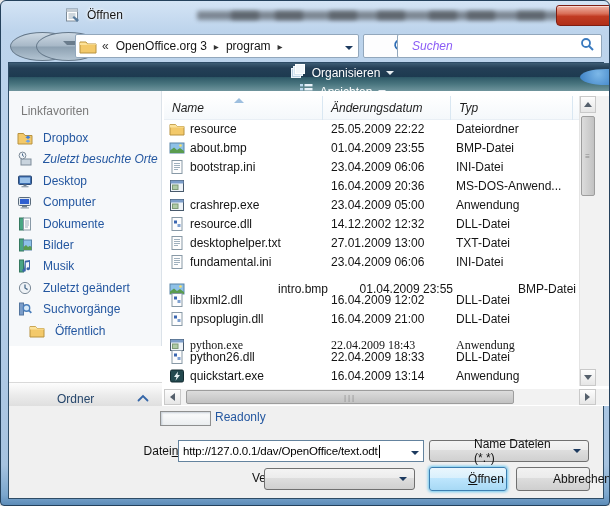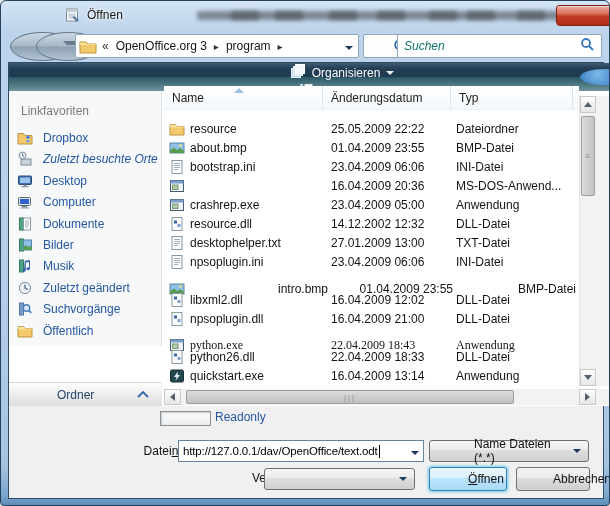--- a/index.html
+++ b/index.html
@@ -22,44 +22,44 @@
   .nav-chevron{left:62px;top:40px;}
   .breadcrumb{left:74px;top:33px;width:284px;height:24px;background:#fff;border:1px solid #92a7bc;border-radius:2px;
     display:flex;align-items:center;box-sizing:border-box;padding-left:3px;}
   .crumb-sep{color:#333;padding:0 5px;font-size:10px;}
   .crumb{color:#141414;padding:0 2px;cursor:pointer;}
   .crumb-dd{margin-left:auto;width:18px;text-align:center;cursor:pointer;}
   .refresh-btn{left:362px;top:33px;width:29px;height:24px;background:#fdfdfe;border:1px solid #92a7bc;border-radius:2px;
     display:flex;align-items:center;justify-content:center;box-sizing:border-box;cursor:pointer;}
   .searchbox{left:396px;top:33px;width:205px;height:24px;background:#fff;border:1px solid #92a7bc;border-radius:2px;
     display:flex;align-items:center;box-sizing:border-box;padding:0 6px;cursor:text;}
-  .search-ph{color:#0f766e;font-style:italic;flex:1;}
+  .search-ph{color:#8b5cf6;font-style:italic;flex:1;margin-left:8px;}
   
   .inner-border{left:7px;top:61px;width:596px;height:437px;border:1px solid #2e4c66;box-sizing:border-box;background:#f0f0f0;}
   .toolbar{left:8px;top:62px;width:594px;height:28px;
     background:linear-gradient(180deg,#3e5d75 0%,#243f56 18%,#1d3a50 49%,#2f5a68 52%,#49757f 75%,#6f959d 100%);
     display:flex;align-items:center;color:#fff;flex-direction:column;}
   .tb-item{display:flex;align-items:center;gap:6px;padding:0 9px;height:24px;cursor:pointer;white-space:nowrap;}
   .caret-down{width:0;height:0;border-left:4px solid transparent;border-right:4px solid transparent;border-top:4px solid #e9eff3;display:inline-block;}
   .help-btn{left:579px;top:68px;width:16px;height:16px;border-radius:50%;color:#fff;font-weight:bold;font-size:11px;line-height:16px;
     text-align:center;background:radial-gradient(circle at 35% 30%,#7db8e8,#2b72bd 70%);cursor:pointer;}
   
   .content-bg{left:8px;top:90px;width:594px;height:315px;background:#fff;}
   .sidebar{left:8px;top:90px;width:153px;height:255px;background:#f6f8fa;border-right:1px solid #dbe2e9;box-sizing:border-box;}
   .side-head{position:absolute;left:12px;top:13px;color:#7a7a7a;}
   .side-item{position:absolute;left:0;width:100%;height:20px;display:flex;align-items:center;cursor:pointer;}
   .side-item .ic{margin-left:8px;width:16px;height:16px;flex:none;}
   .side-item .lbl{margin-left:10px;color:#2457a0;white-space:nowrap;overflow:hidden;}
   .ordner-bar{left:8px;top:381px;width:153px;height:24px;border-top:1px solid #d9d9d9;
-    background:linear-gradient(180deg,#fdfdfd,#ebebeb 55%,#dfdfdf);display:flex;align-items:center;cursor:pointer;box-sizing:border-box;}
+    background:linear-gradient(180deg,#fdfdfd,#ebebeb 55%,#dfdfdf);display:flex;align-items:flex-end;cursor:pointer;box-sizing:border-box;}
   .ordner-bar .txt{margin-left:12px;color:#26466b;}
   .ordner-bar .chev{margin-left:auto;margin-right:12px;}
   
-  .list-header{left:163px;top:85px;width:415px;height:24px;background:linear-gradient(180deg,#ffffff,#f4f8fb);
-    border-bottom:1px solid #e9eff5;box-sizing:border-box;color:#1c1c1c;}
+  .list-header{left:163px;top:95px;width:415px;height:24px;background:linear-gradient(180deg,#ffffff,#f4f8fb);
+    border-bottom:1px solid #e9eff5;box-sizing:border-box;color:#1c1c1c;font-style:italic;}
   .hcol{position:absolute;top:0;height:24px;line-height:24px;border-right:1px solid #d9e7f2;box-sizing:border-box;
     padding-left:8px;cursor:pointer;overflow:hidden;white-space:nowrap;}
   .sort-arrow{position:absolute;left:70px;top:2px;width:0;height:0;border-left:5px solid transparent;border-right:5px solid transparent;
     border-bottom:5px solid #9ebfdf;}
   .list-rows{left:163px;top:119px;width:414px;height:266px;overflow:hidden;}
   .row{position:absolute;left:0;width:100%;height:19px;cursor:pointer;}
   .row .ic{position:absolute;left:5px;top:1px;width:16px;height:16px;}
   .row .cell{position:absolute;top:0;height:19px;line-height:19px;color:#141414;white-space:nowrap;overflow:hidden;}
   .c-name{left:26px;width:138px;}
   .c-date{left:167px;width:122px;}
@@ -275,21 +275,21 @@
           <span class="lbl">Zuletzt geändert</span>
         </div>
         <div class="side-item" style="top: 208px;">
           <span class="ic"><svg width="16" height="16" viewBox="0 0 16 16">
               <rect x="2.5" y="2" width="4" height="12" fill="#7b9dc9" stroke="#54759e"></rect>
               <circle cx="9.5" cy="7" r="3.2" fill="#d7e9f8" stroke="#4a7ebb" stroke-width="1.4"></circle>
               <line x1="11.8" y1="9.3" x2="14.3" y2="11.8" stroke="#4a7ebb" stroke-width="1.8"></line>
             </svg></span>
           <span class="lbl">Suchvorgänge</span>
         </div>
-        <div class="side-item" style="top: 230px;">
+        <div class="side-item" style="top: 230px; margin-left: 12px;">
           <span class="ic"><svg width="16" height="16" viewBox="0 0 16 16">
               <path d="M1 3.5 h5.5 l1.5 2 H15 v8.5 H1 Z" fill="#f3c96a" stroke="#b8923f"></path>
               <path d="M1 6.5 h14 v-1 H8 L6.8 3.8 H1 Z" fill="#fce29a"></path>
             </svg></span>
           <span class="lbl">Öffentlich</span>
         </div>
       </div>
   </div>
   <div class="abs ordner-bar">
     <span class="txt">Ordner</span>
@@ -373,21 +373,21 @@
           </svg></span>
         <span class="cell c-name">desktophelper.txt</span>
         <span class="cell c-date">27.01.2009 13:00</span>
         <span class="cell c-type">TXT-Datei</span>
       </div>
       <div class="row" style="top: 133px;">
         <span class="ic"><svg width="16" height="16" viewBox="0 0 16 16">
             <rect x="3" y="1.5" width="10" height="13" fill="#fdfdfd" stroke="#8899a6"></rect>
             <path d="M5 4.5 h6 M5 6.5 h6 M5 8.5 h6 M5 10.5 h4" stroke="#9fb0bd" stroke-width="1"></path>
           </svg></span>
-        <span class="cell c-name">npsoplugin.ini</span>
+        <span class="cell c-name">fundamental.ini</span>
         <span class="cell c-date">23.04.2009 06:06</span>
         <span class="cell c-type">INI-Datei</span>
       </div>
       <div class="row" style="top: 160px; text-align: right;">
         <span class="ic"><svg width="16" height="16" viewBox="0 0 16 16">
             <rect x="1" y="3" width="14" height="10" fill="#8ec1e8" stroke="#5b85a8"></rect>
             <path d="M1 10.5 L5 7.5 L8 10 L11 8 L15 11 V13 H1 Z" fill="#5a9c4f"></path>
             <circle cx="11.5" cy="5.5" r="1.3" fill="#f7e06b"></circle>
           </svg></span>
         <span class="cell c-name">intro.bmp</span>

